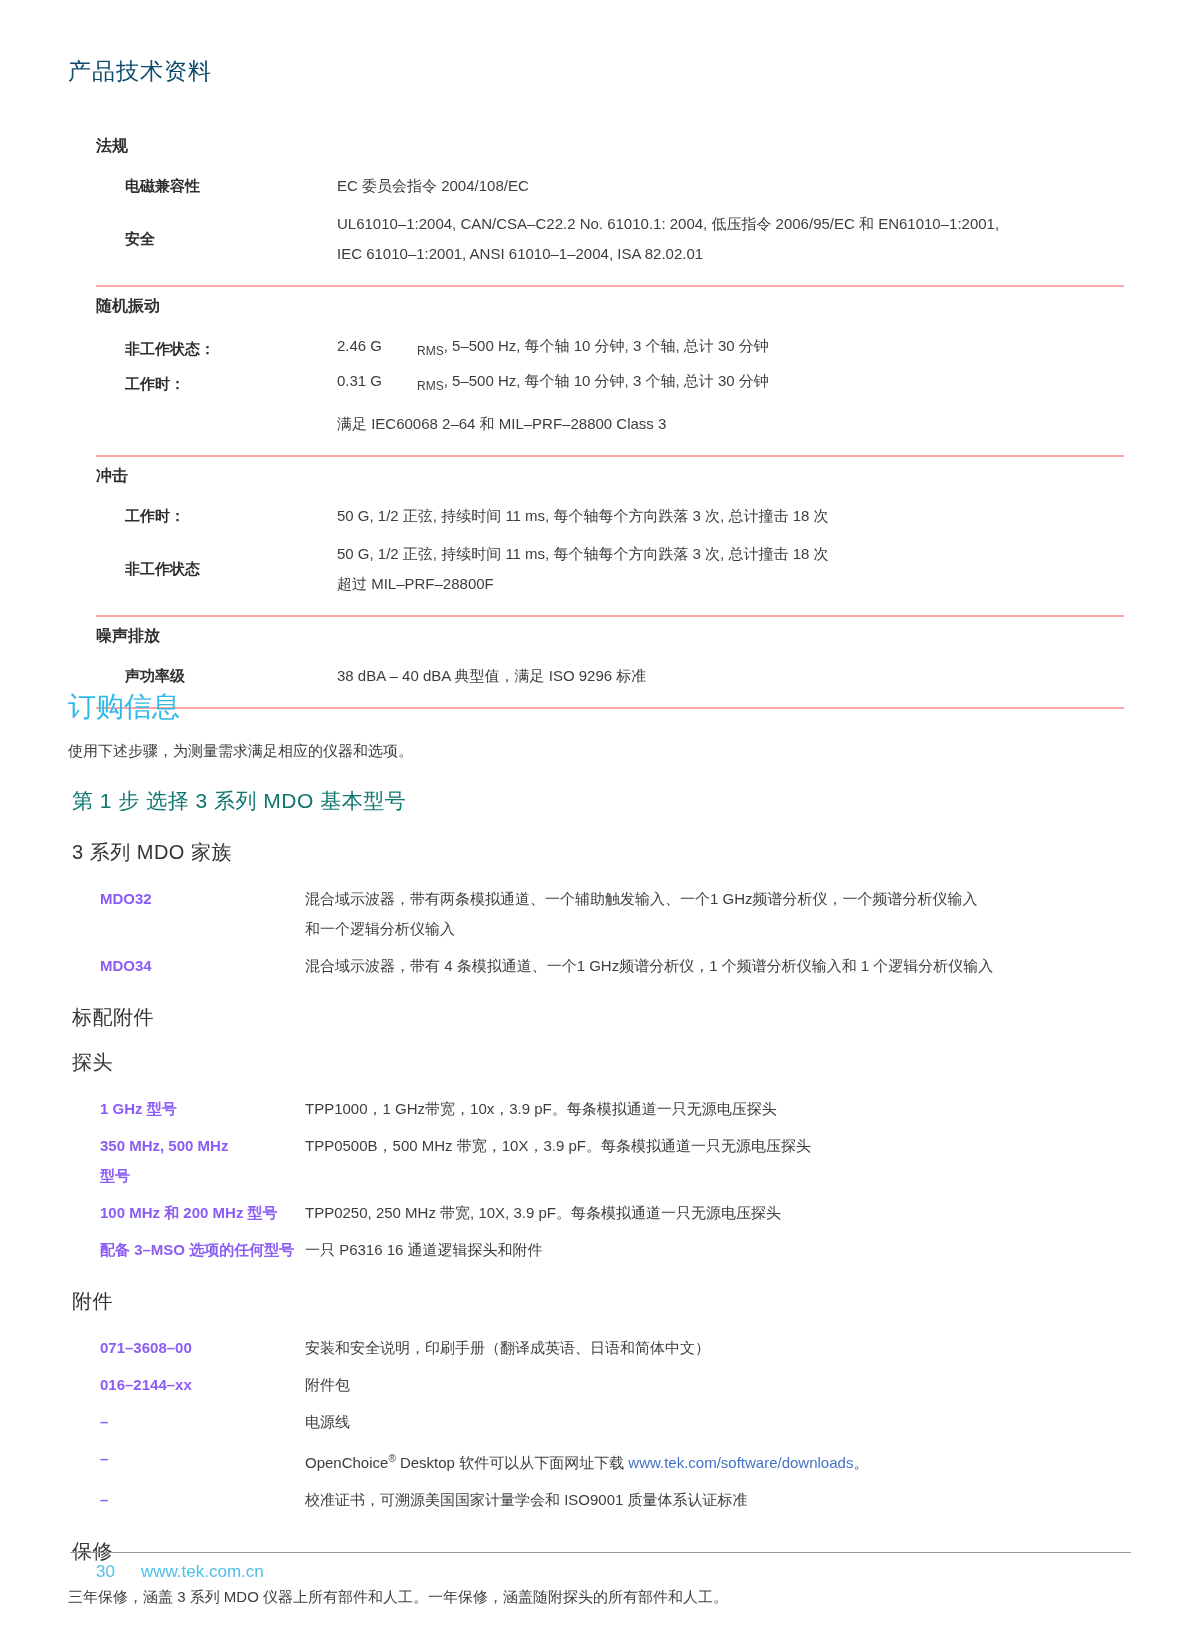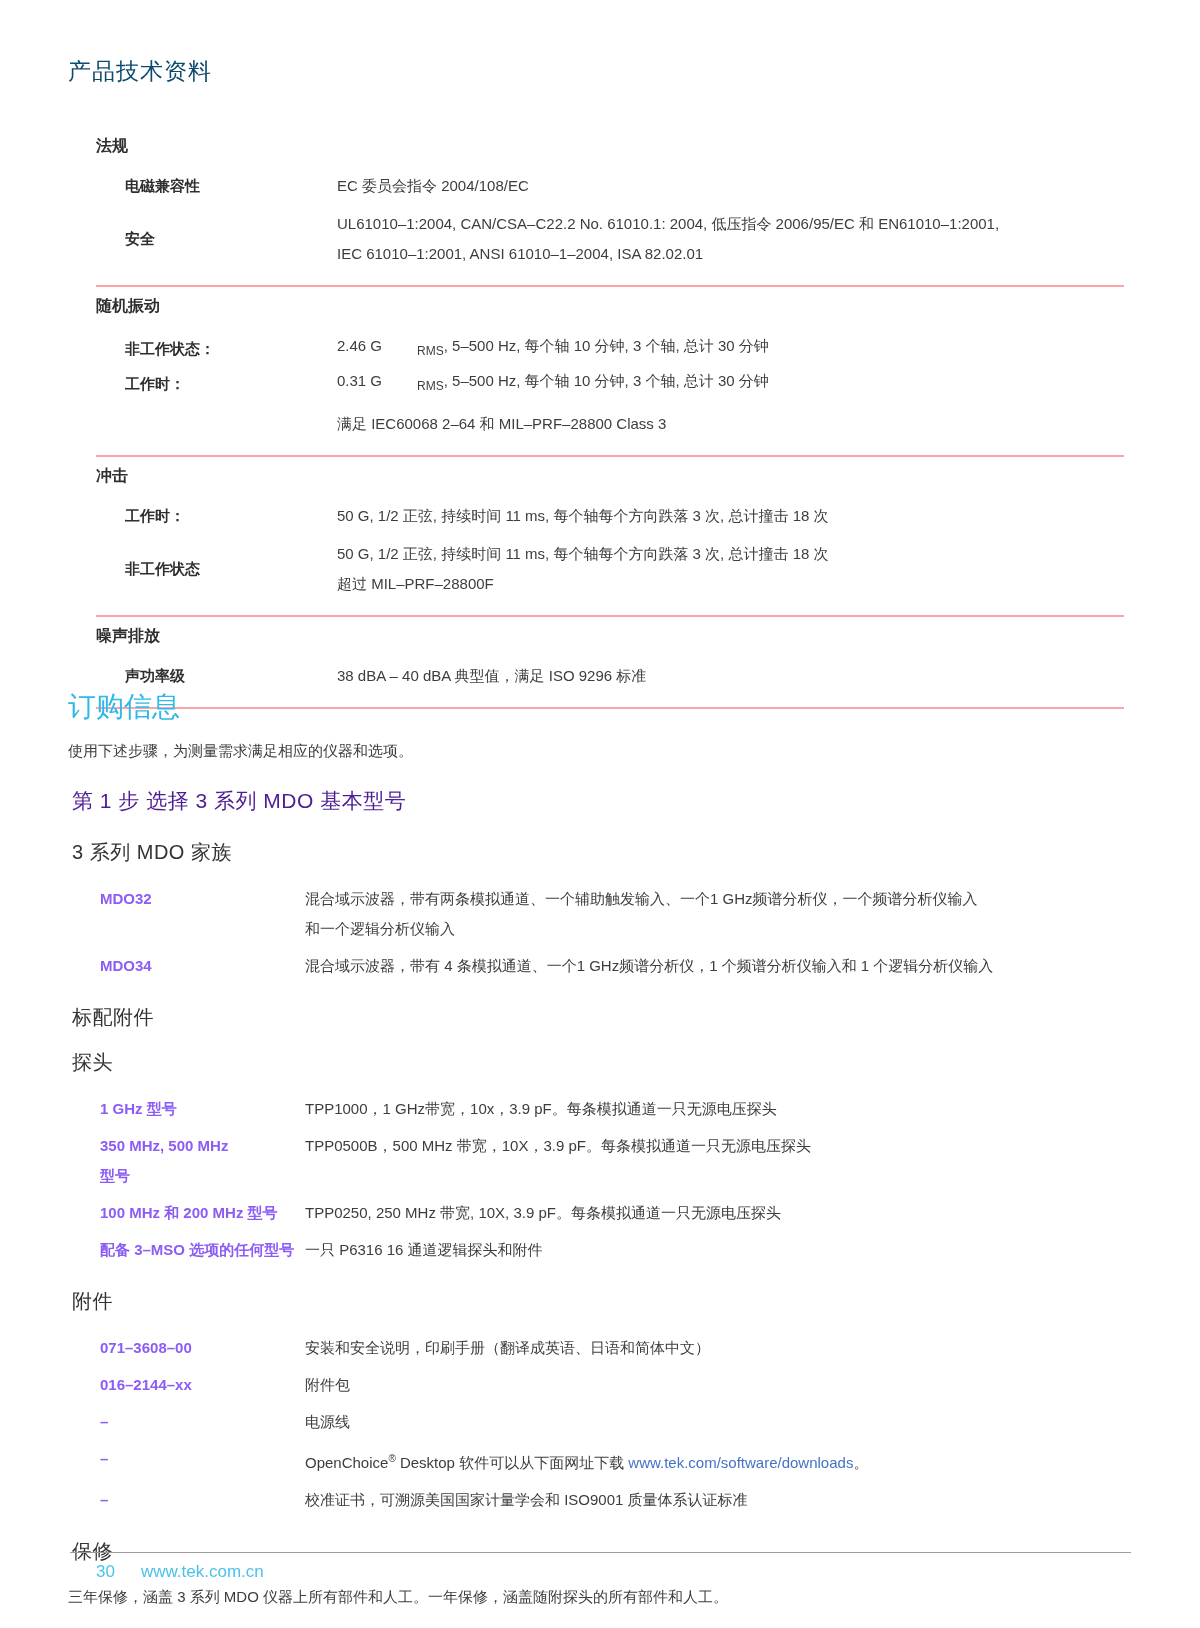--- a/index.html
+++ b/index.html
@@ -62,21 +62,21 @@
   .h-big {
     font-size: 28px;
     color: #2fb8e8;
     font-weight: normal;
     margin-bottom: 16px;
   }
   .intro { font-size: 15px; margin-bottom: 26px; color: #3d3d3d; }
   .h-step {
     font-size: 21px;
     font-weight: normal;
-    color: #4c1d95;
+    color: #0f766e;
     margin: 0 0 24px 4px;
     letter-spacing: 0.5px;
   }
   .h-sub {
     font-size: 20px;
     font-weight: normal;
     color: #333333;
     margin: 0 0 18px 4px;
     letter-spacing: 0.5px;
   }

